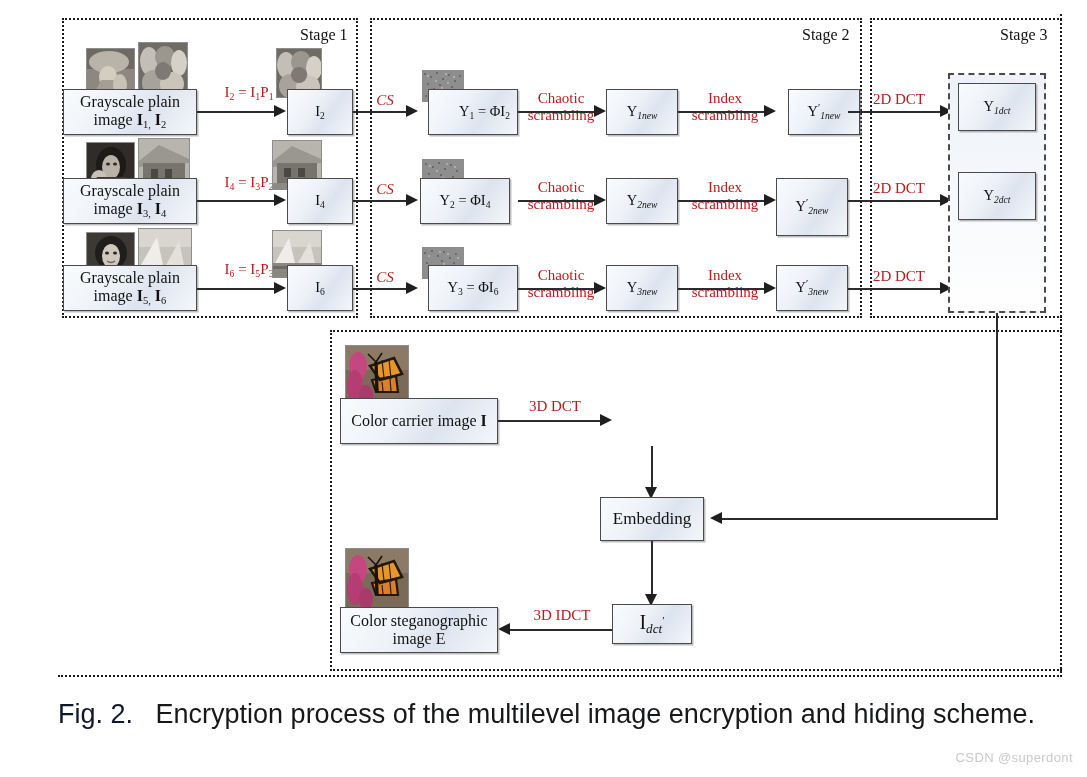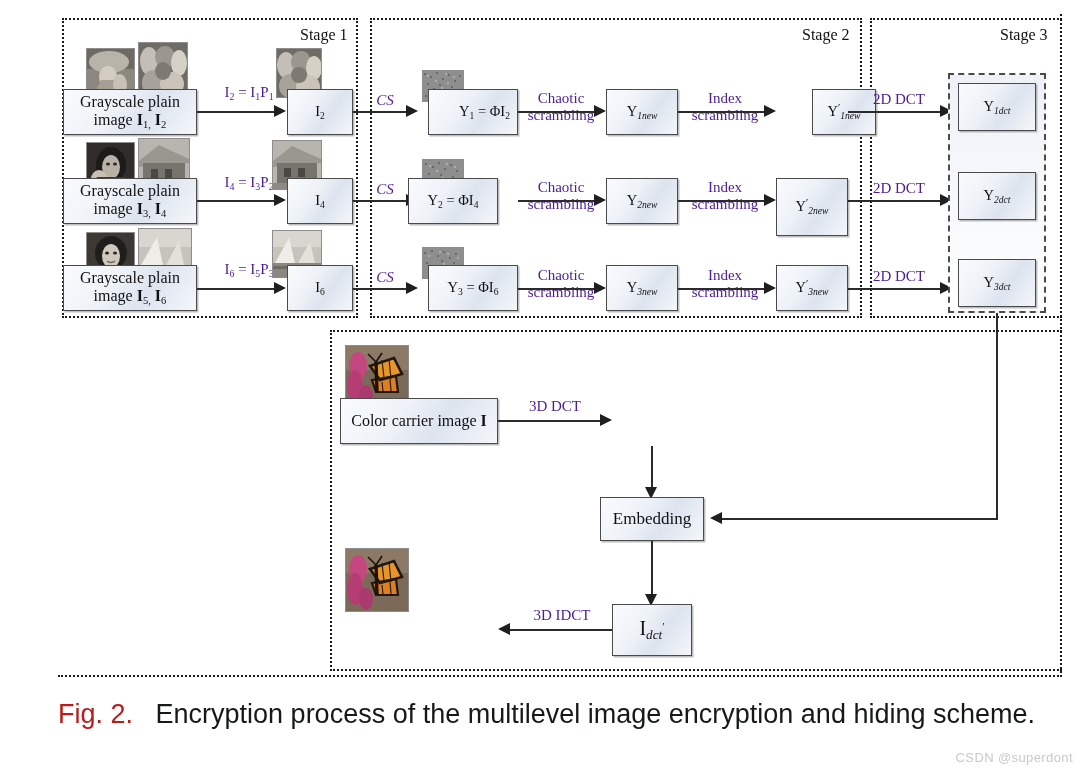--- a/index.html
+++ b/index.html
@@ -21,21 +21,21 @@
     background:linear-gradient(125deg,#f9fbfd 0%,#eef2f8 38%,#dde4ef 62%,#f4f7fb 100%);
     box-shadow:1.5px 1.5px 0 rgba(110,110,110,.45);
     display:flex;align-items:center;justify-content:center;
     text-align:center;line-height:1.12;
     font-size:14.5px;color:#111;
   }
   .pbox.small{font-size:16px;}
   .pbox.big{font-size:20px;}
 
   
-  .lbl{position:absolute;font-size:15px;color:#4c1d95;text-align:center;line-height:1.12;white-space:pre-line;}
+  .lbl{position:absolute;font-size:15px;color:#b91c1c;text-align:center;line-height:1.12;white-space:pre-line;}
   .lbl.it{font-style:italic;}
   .stage-lbl{position:absolute;font-size:16px;color:#111;}
 
   
   .ln{position:absolute;background:#2b2b2b;}
   .hline{height:2.2px;}
   .vline{width:2.2px;}
   .arrow-r{position:absolute;width:0;height:0;
     border-top:6.5px solid transparent;border-bottom:6.5px solid transparent;
     border-left:12px solid #1f1f1f;}
@@ -273,21 +273,21 @@
 scrambling</div>
   <div class="ln hline" style="left:518px;top:111px;width:78px;"></div>
   <div class="arrow-r" style="left:594px;top:105px;"></div>
   <div class="abs pbox" style="left:606px;top:89px;width:72px;height:46px;">
     <span>Y<sub><span class="ital">1new</span></sub></span>
   </div>
   <div class="lbl" style="left:678px;top:90px;width:94px;">Index
 scrambling</div>
   <div class="ln hline" style="left:678px;top:111px;width:88px;"></div>
   <div class="arrow-r" style="left:764px;top:105px;"></div>
-  <div class="abs pbox" style="left:812px;top:89px;width:64px;height:46px;">
+  <div class="abs pbox" style="left:788px;top:89px;width:72px;height:46px;">
     <span>Y<span class="prime" style="vertical-align:.5em;font-size:.7em;">′</span><sub><span class="ital">1new</span></sub></span>
   </div>
   <div class="lbl" style="left:864px;top:91px;width:70px;">2D DCT</div>
   <div class="ln hline" style="left:848px;top:111px;width:95px;"></div>
   <div class="arrow-r" style="left:940px;top:105px;"></div>
 
   <div class="thumb" style="left:422px;top:159px;width:40px;height:30px;">
     <svg width="40" height="30" viewBox="0 0 40 30">
       <rect width="40" height="30" fill="#8e8e8e"></rect>
       <g fill="#6a6a6a">
@@ -312,21 +312,21 @@
         <rect x="6" y="5" width="2" height="2"></rect>
           <rect x="13" y="10" width="2" height="2"></rect>
         <rect x="23" y="3" width="2" height="2"></rect>
           <rect x="31" y="6" width="2" height="2"></rect>
         <rect x="7" y="21" width="2" height="2"></rect>
           <rect x="19" y="17" width="2" height="2"></rect>
         <rect x="33" y="19" width="2" height="2"></rect>
       </g>
     </svg>
   </div>
-  <div class="abs pbox" style="left:408px;top:178px;width:90px;height:46px;">
+  <div class="abs pbox" style="left:420px;top:178px;width:90px;height:46px;">
     <span>Y<sub>2</sub> = ΦI<sub>4</sub></span>
   </div>
   <div class="lbl" style="left:514px;top:179px;width:94px;">Chaotic
 scrambling</div>
   <div class="ln hline" style="left:518px;top:200px;width:78px;"></div>
   <div class="arrow-r" style="left:594px;top:194px;"></div>
   <div class="abs pbox" style="left:606px;top:178px;width:72px;height:46px;">
     <span>Y<sub><span class="ital">2new</span></sub></span>
   </div>
   <div class="lbl" style="left:678px;top:179px;width:94px;">Index
@@ -393,23 +393,20 @@
   <div class="ln hline" style="left:848px;top:288px;width:95px;"></div>
   <div class="arrow-r" style="left:940px;top:282px;"></div>
 
   <div class="abs dashframe" style="left:948px;top:73px;width:98px;height:240px;"></div>
   <div class="abs pbox" style="left:958px;top:83px;width:78px;height:48px;">
     <span>Y<sub><span class="ital">1dct</span></sub></span>
   </div>
   <div class="abs pbox" style="left:958px;top:172px;width:78px;height:48px;">
     <span>Y<sub><span class="ital">2dct</span></sub></span>
   </div>
-  <div class="abs pbox" style="left:958px;top:259px;width:78px;height:48px;">
-    <span>Y<sub><span class="ital">3dct</span></sub></span>
-  </div>
 
   <div class="ln vline" style="left:996px;top:313px;height:207px;"></div>
   <div class="ln hline" style="left:722px;top:518px;width:276px;"></div>
   <div class="arrow-l" style="left:710px;top:512px;"></div>
 
   <div class="thumb" style="left:345px;top:345px;width:62px;height:62px;">
     <svg width="62" height="62" viewBox="0 0 62 62">
       <rect width="62" height="62" fill="#7c6a58"></rect>
       <rect x="0" y="0" width="62" height="24" fill="#8d7a66"></rect>
       <ellipse cx="12" cy="20" rx="9" ry="14" fill="#c4487f"></ellipse>
@@ -440,21 +437,21 @@
   <div class="ln vline" style="left:651px;top:446px;height:43px;"></div>
   <div class="arrow-d" style="left:645px;top:487px;"></div>
 
   <div class="abs pbox" style="left:600px;top:497px;width:104px;height:44px;font-size:17px;">
     <span>Embedding</span>
   </div>
 
   <div class="ln vline" style="left:651px;top:541px;height:55px;"></div>
   <div class="arrow-d" style="left:645px;top:594px;"></div>
 
-  <div class="abs pbox big" style="left:612px;top:604px;width:80px;height:52px;">
+  <div class="abs pbox big" style="left:612px;top:604px;width:80px;height:40px;">
     <span>I<sub><span class="ital">dct</span></sub><span style="vertical-align:.5em;font-size:.55em;">′</span></span>
   </div>
 
   <div class="lbl" style="left:519px;top:607px;width:86px;">3D IDCT</div>
   <div class="ln hline" style="left:510px;top:629px;width:102px;"></div>
   <div class="arrow-l" style="left:498px;top:623px;"></div>
 
   <div class="thumb" style="left:345px;top:548px;width:62px;height:62px;">
     <svg width="62" height="62" viewBox="0 0 62 62">
       <rect width="62" height="62" fill="#7c6a58"></rect>
@@ -470,20 +467,26 @@
       <path d="M30 16 L22 8" stroke="#1a130c" stroke-width="1.6"></path>
       <path d="M30 16 L36 7" stroke="#1a130c" stroke-width="1.6"></path>
       <g stroke="#2a1f14" stroke-width="1.2">
         <path d="M36 14 L38 32"></path>
           <path d="M43 13 L45 33"></path>
           <path d="M36 36 L37 45"></path>
           <path d="M44 33 L45 45"></path>
       </g>
     </svg>
   </div>
+  <div class="abs pbox small" style="left:340px;top:607px;width:158px;height:46px;">
+    <div>
+      <span>Color steganographic</span><br>
+      <span>image E</span>
+    </div>
+  </div>
 
 </div>
 
 <div id="caption">
-  <span id="figno" style="color: #b91c1c;">Fig. 2.</span>
+  <span id="figno" style="color: #0f172a;">Fig. 2.</span>
   &nbsp;&nbsp;<span>Encryption process of the multilevel image encryption and hiding scheme.</span>
 </div>
 <div id="watermark" style="color: rgb(201, 201, 201);">CSDN @superdont</div>
 
 </body></html>

